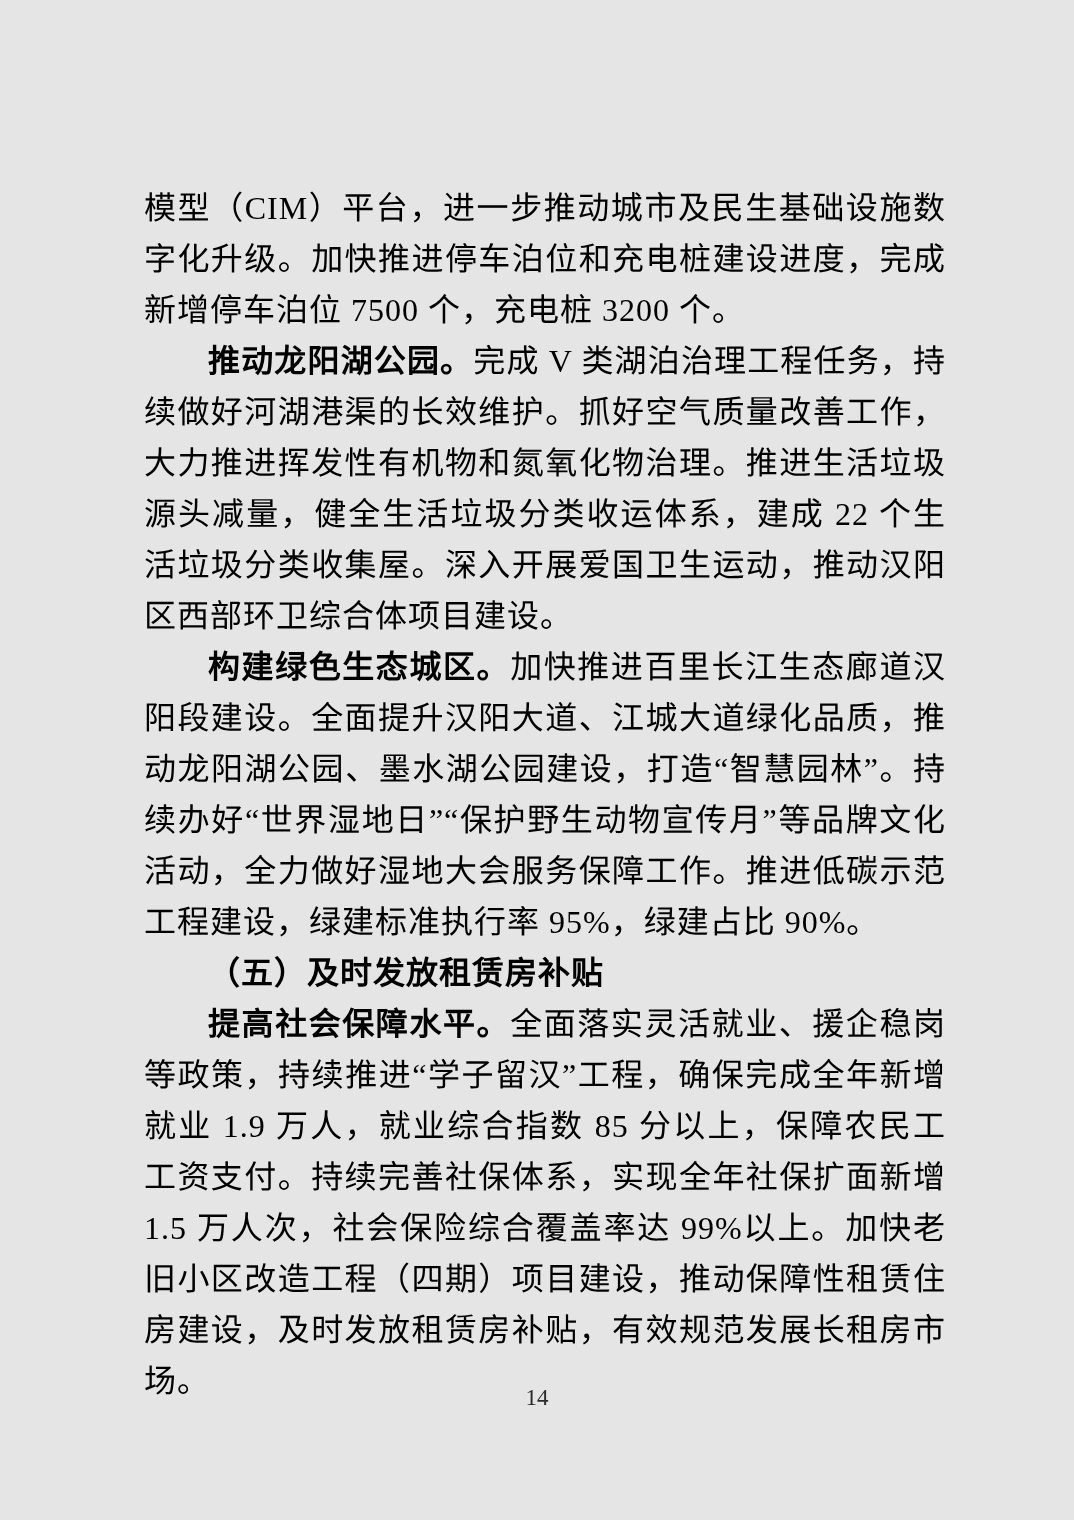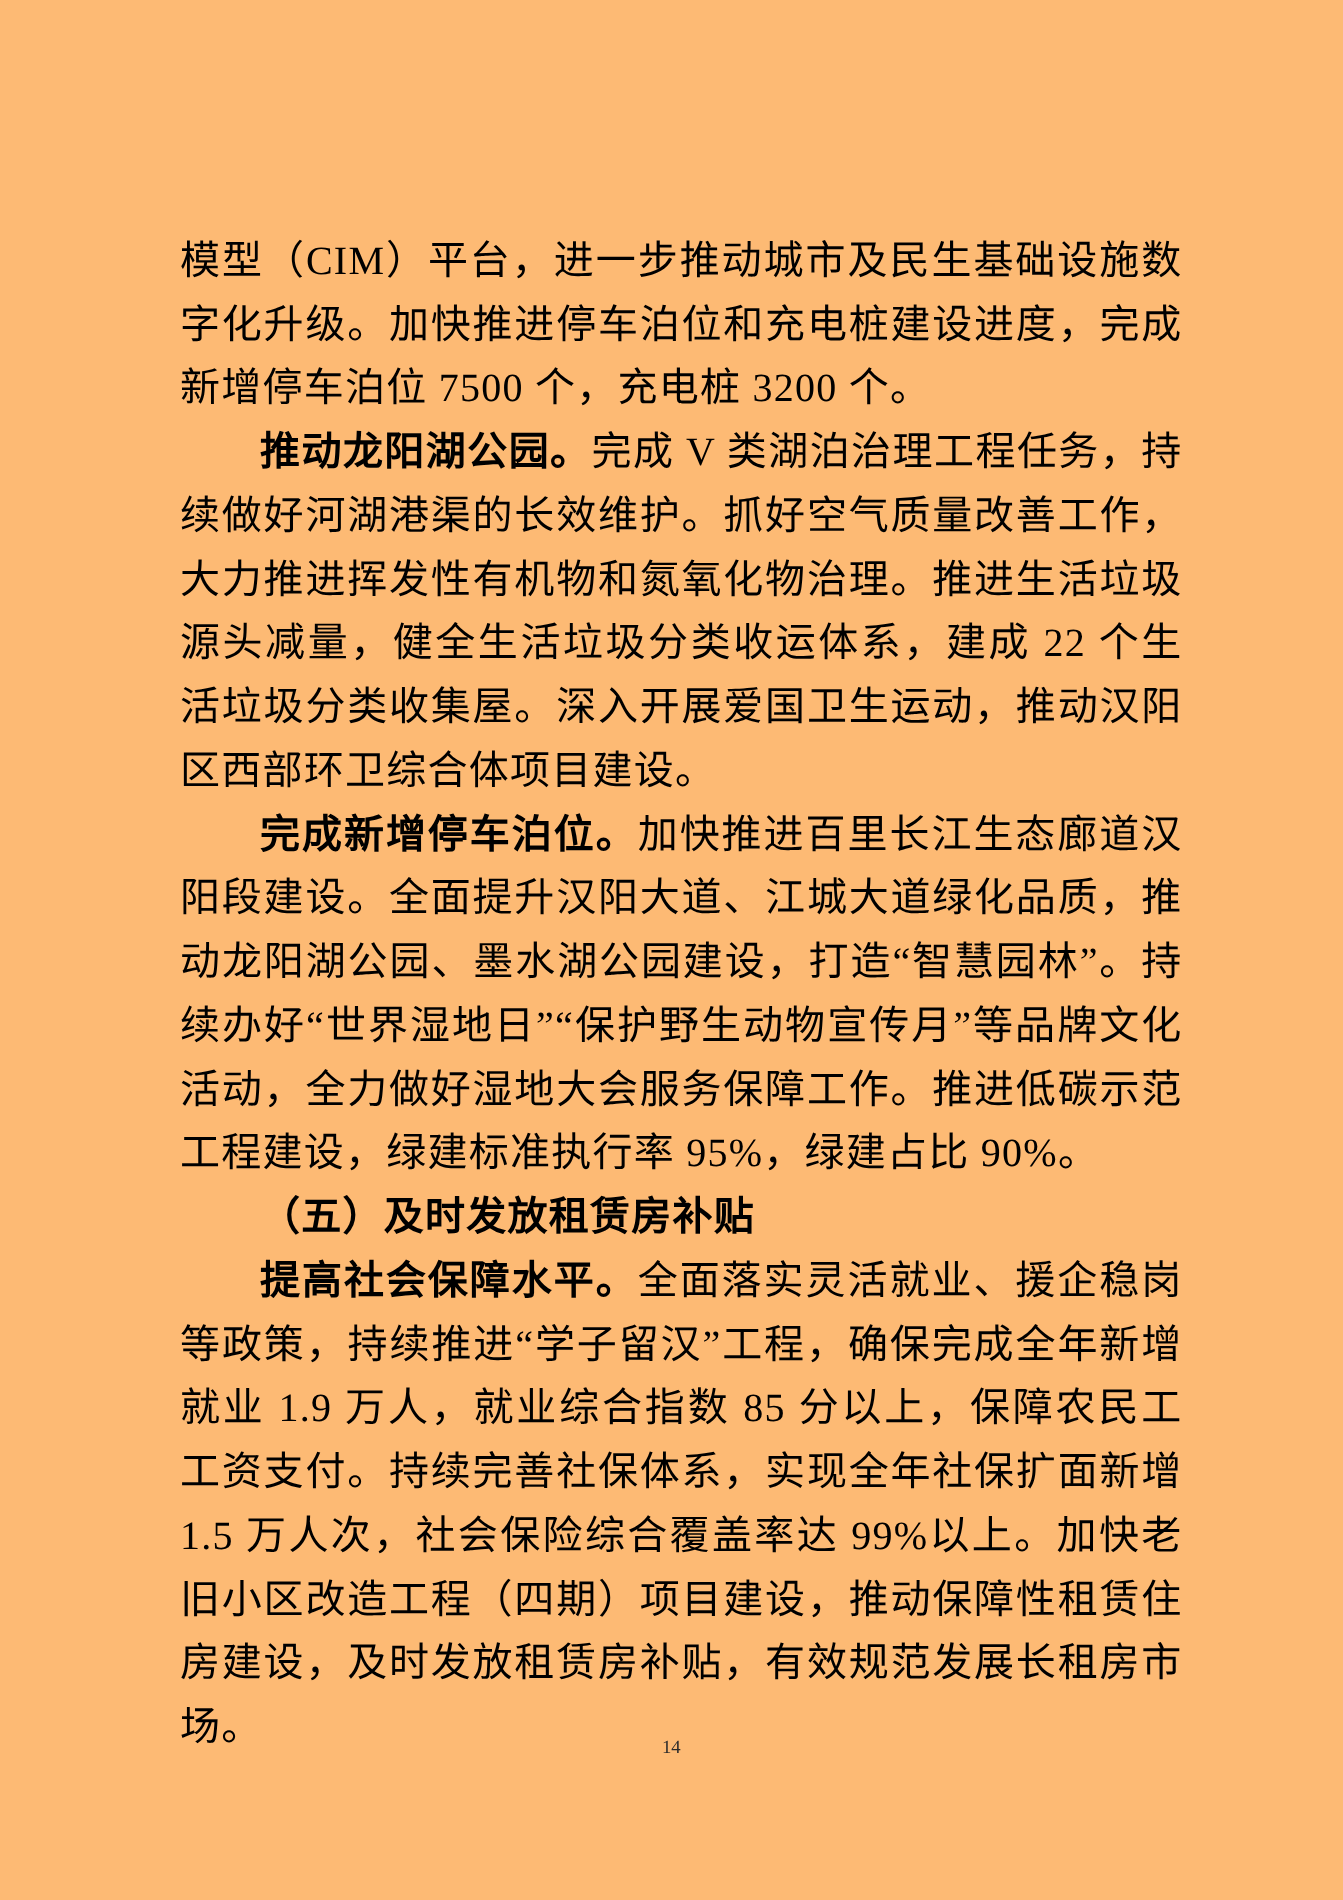--- a/index.html
+++ b/index.html
@@ -2,21 +2,21 @@
 <html lang="zh-CN"><head>
 <meta charset="utf-8">
 <style>
   * { margin: 0; padding: 0; box-sizing: border-box; }
   html, body { background: #9a9a9a; }
   .page {
     position: relative;
     width: 1074px;
     height: 1520px;
     margin: 0 auto;
-    background: #fdba74;
+    background: #e5e5e5;
     font-family: "Liberation Serif", "DejaVu Serif", serif;
     color: #000000;
     overflow: hidden;
   }
   .content {
     position: absolute;
     top: 183px;
     left: 144px;
     width: 802px;
   }
@@ -29,37 +29,37 @@
   }
   .content p.indent { text-indent: 2em; }
   .lead { font-weight: bold; }
   p.heading { font-weight: bold; }
   .footer {
     position: absolute;
     top: 1384px;
     left: 0;
     width: 100%;
     text-align: center;
-    font-size: 15px;
+    font-size: 23px;
     line-height: 28px;
     color: #2b2b2b;
     font-family: "Liberation Serif", "DejaVu Serif", serif;
   }
 </style>
 </head>
 <body>
 
 <div class="page">
   <div class="content">
 
     <p><span>模型（CIM）平台，进一步推动城市及民生基础设施数字化升级。加快推进停车泊位和充电桩建设进度，完成新增停车泊位 7500 个，充电桩 3200 个。</span></p>
 
     <p class="indent"><span class="lead">推动龙阳湖公园。</span><span>完成 V 类湖泊治理工程任务，持续做好河湖港渠的长效维护。抓好空气质量改善工作，大力推进挥发性有机物和氮氧化物治理。推进生活垃圾源头减量，健全生活垃圾分类收运体系，建成 22 个生活垃圾分类收集屋。深入开展爱国卫生运动，推动汉阳区西部环卫综合体项目建设。</span></p>
 
-    <p class="indent"><span class="lead">完成新增停车泊位。</span><span>加快推进百里长江生态廊道汉阳段建设。全面提升汉阳大道、江城大道绿化品质，推动龙阳湖公园、墨水湖公园建设，打造“智慧园林”。持续办好“世界湿地日”“保护野生动物宣传月”等品牌文化活动，全力做好湿地大会服务保障工作。推进低碳示范工程建设，绿建标准执行率 95%，绿建占比 90%。</span></p>
+    <p class="indent"><span class="lead">构建绿色生态城区。</span><span>加快推进百里长江生态廊道汉阳段建设。全面提升汉阳大道、江城大道绿化品质，推动龙阳湖公园、墨水湖公园建设，打造“智慧园林”。持续办好“世界湿地日”“保护野生动物宣传月”等品牌文化活动，全力做好湿地大会服务保障工作。推进低碳示范工程建设，绿建标准执行率 95%，绿建占比 90%。</span></p>
 
     <p class="indent heading"><span>（五）及时发放租赁房补贴</span></p>
 
     <p class="indent"><span class="lead">提高社会保障水平。</span><span>全面落实灵活就业、援企稳岗等政策，持续推进“学子留汉”工程，确保完成全年新增就业 1.9 万人，就业综合指数 85 分以上，保障农民工工资支付。持续完善社保体系，实现全年社保扩面新增 1.5 万人次，社会保险综合覆盖率达 99%以上。加快老旧小区改造工程（四期）项目建设，推动保障性租赁住房建设，及时发放租赁房补贴，有效规范发展长租房市场。</span></p>
 
   </div>
 
   <div class="footer"><span>14</span></div>
 </div>
 

